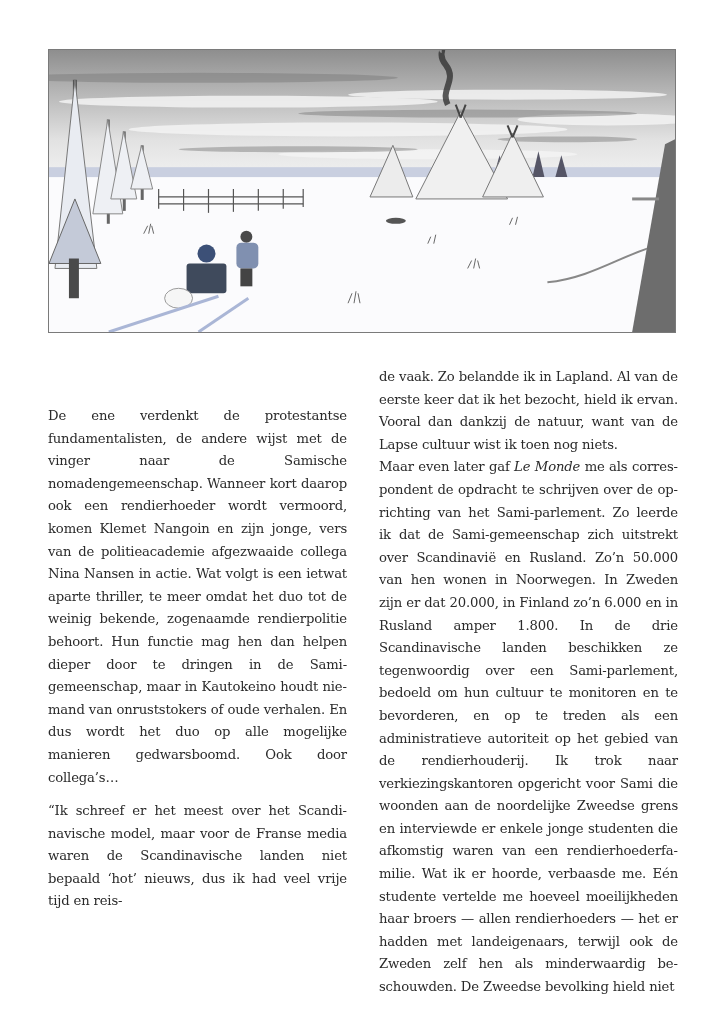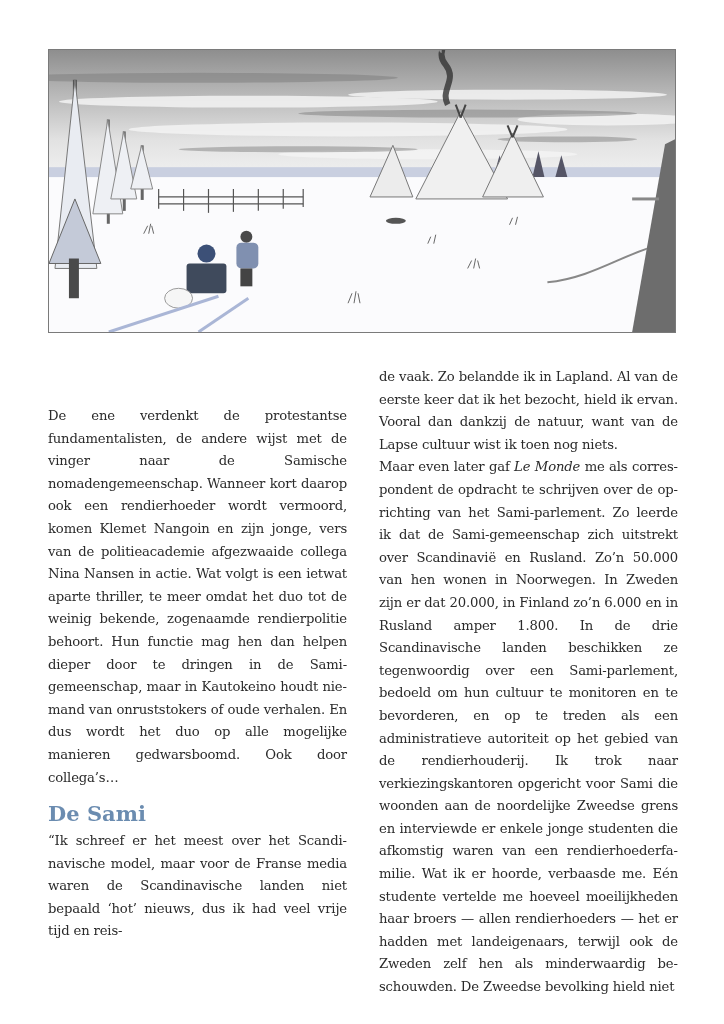--- a/index.html
+++ b/index.html
@@ -123,20 +123,19 @@
     <g>
       <polygon points="618,95 628,90 628,284 585,284" fill="#6d6d6d"></polygon>
       <path d="M600,200 C570,210 540,230 500,234" stroke="#888" stroke-width="2" fill="none"></path>
       <path d="M612,150 L585,150" stroke="#888" stroke-width="3" fill="none"></path>
     </g>
   </svg>
 </div>
 
 <div class="col left">
   <p class="break-after">De ene verdenkt de protestantse fundamenta­listen, de andere wijst met de vinger naar de Samische nomadengemeenschap. Wanneer kort daarop ook een rendierhoeder wordt vermoord, komen Klemet Nangoin en zijn jonge, vers van de politieacademie afgezwaai­de collega Nina Nansen in actie. Wat volgt is een ietwat aparte thriller, te meer omdat het duo tot de weinig bekende, zogenaamde rendierpolitie behoort. Hun functie mag hen dan helpen dieper door te dringen in de Sami-gemeenschap, maar in Kautokeino houdt nie­mand van onruststokers of oude verhalen. En dus wordt het duo op alle mogelijke manieren gedwarsboomd. Ook door collega’s…</p>
-  <h2 class="heading">De Sami</h2>
   <p>“Ik schreef er het meest over het Scandi­navische model, maar voor de Franse media waren de Scandinavische landen niet bepaald ‘hot’ nieuws, dus ik had veel vrije tijd en reis-</p>
 </div>
 
 <div class="col right">
   <p>de vaak. Zo belandde ik in Lapland. Al van de eerste keer dat ik het bezocht, hield ik ervan. Vooral dan dankzij de natuur, want van de Lapse cultuur wist ik toen nog niets.</p>
   <p><span>Maar even later gaf </span><em>Le Monde</em><span> me als corres­pondent de opdracht te schrijven over de op­richting van het Sami-parlement. Zo leerde ik dat de Sami-gemeenschap zich uitstrekt over Scandinavië en Rusland. Zo’n 50.000 van hen wonen in Noorwegen. In Zweden zijn er dat 20.000, in Finland zo’n 6.000 en in Rusland amper 1.800. In de drie Scandinavische lan­den beschikken ze tegenwoordig over een Sami-parlement, bedoeld om hun cultuur te monitoren en te bevorderen, en op te tre­den als een administratieve autoriteit op het gebied van de rendierhouderij. Ik trok naar verkiezingskantoren opgericht voor Sami die woonden aan de noordelijke Zweedse grens en interviewde er enkele jonge studenten die afkomstig waren van een rendierhoederfa­milie. Wat ik er hoorde, verbaasde me. Eén studente vertelde me hoeveel moeilijkheden haar broers — allen rendierhoeders — het er hadden met landeigenaars, terwijl ook de Zweden zelf hen als minderwaardig be­schouwden. De Zweedse bevolking hield niet</span></p>
 </div>
 
 </body></html>

